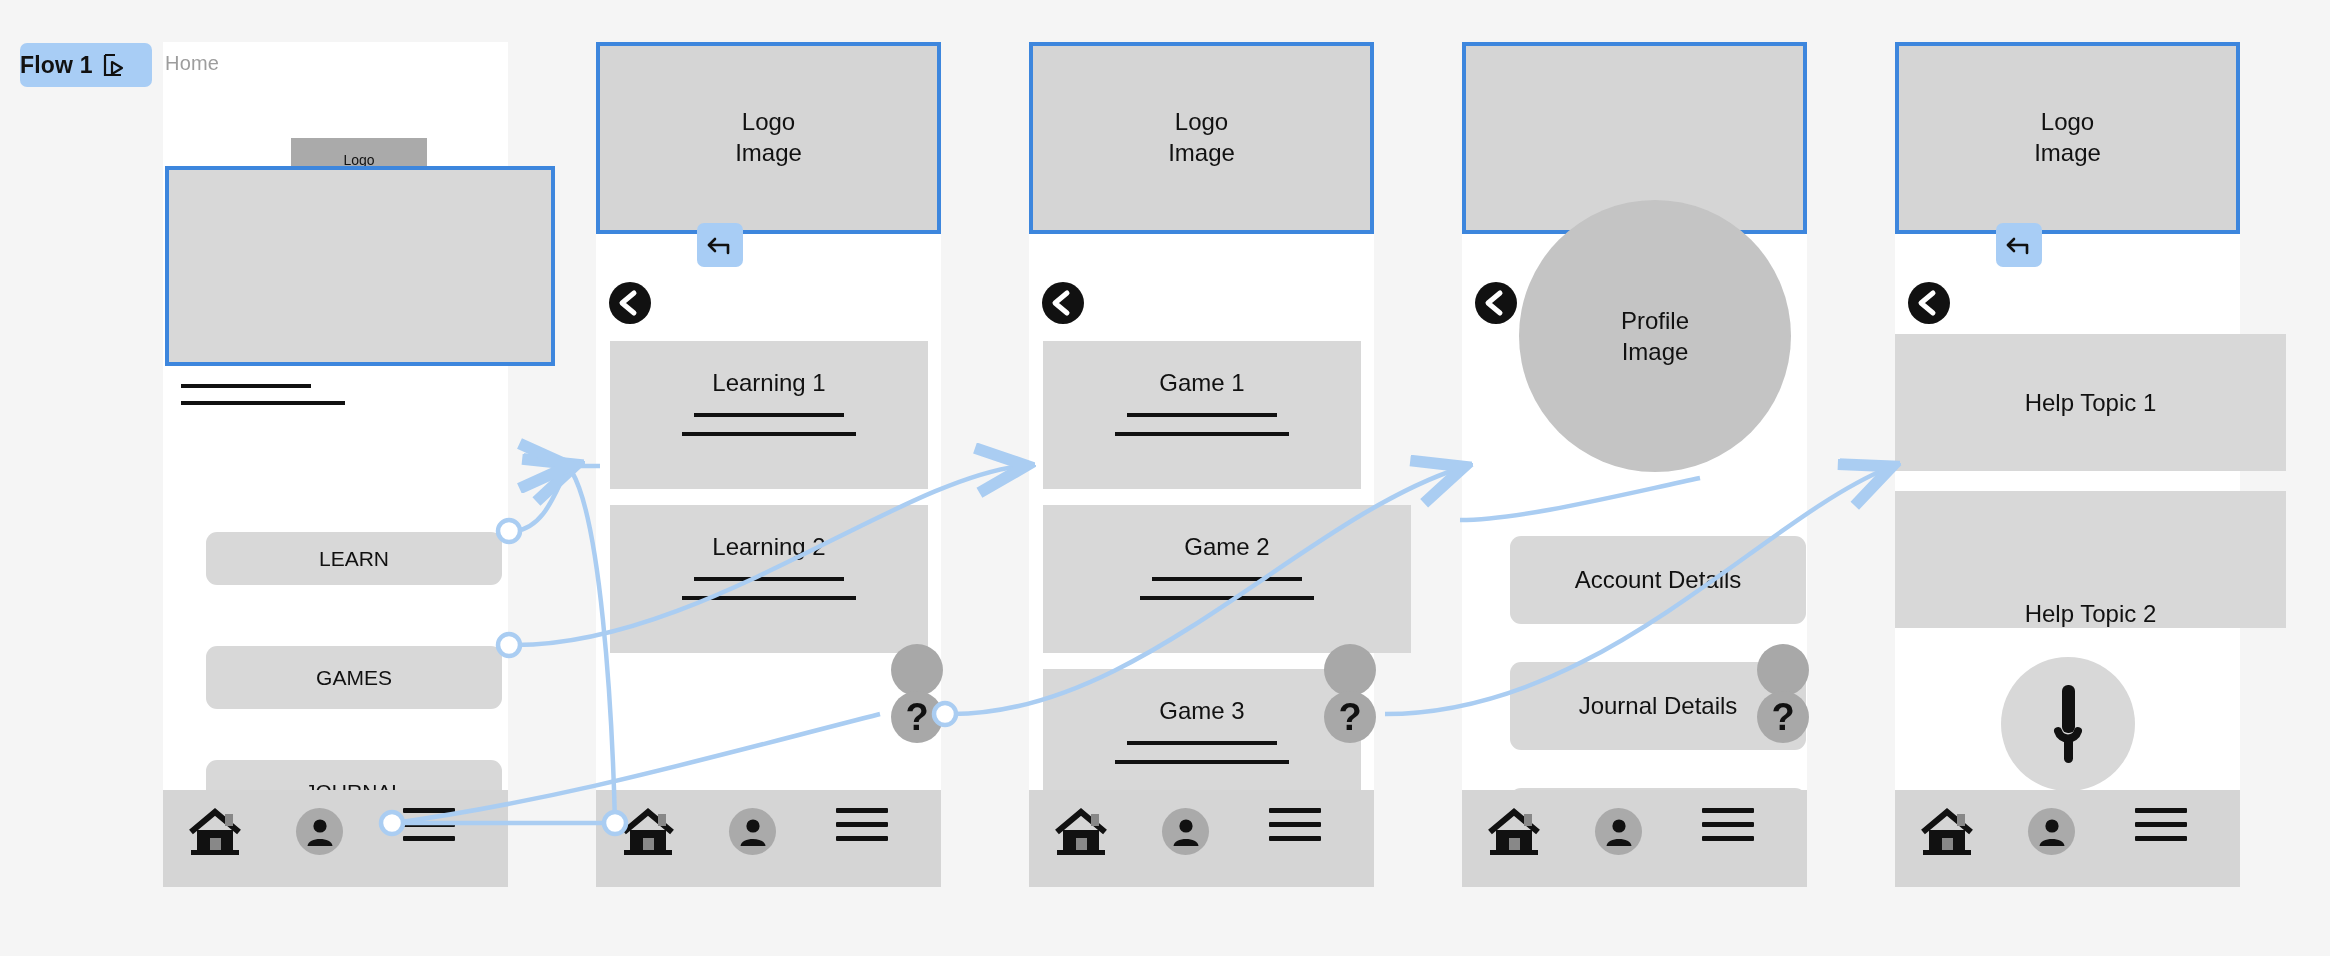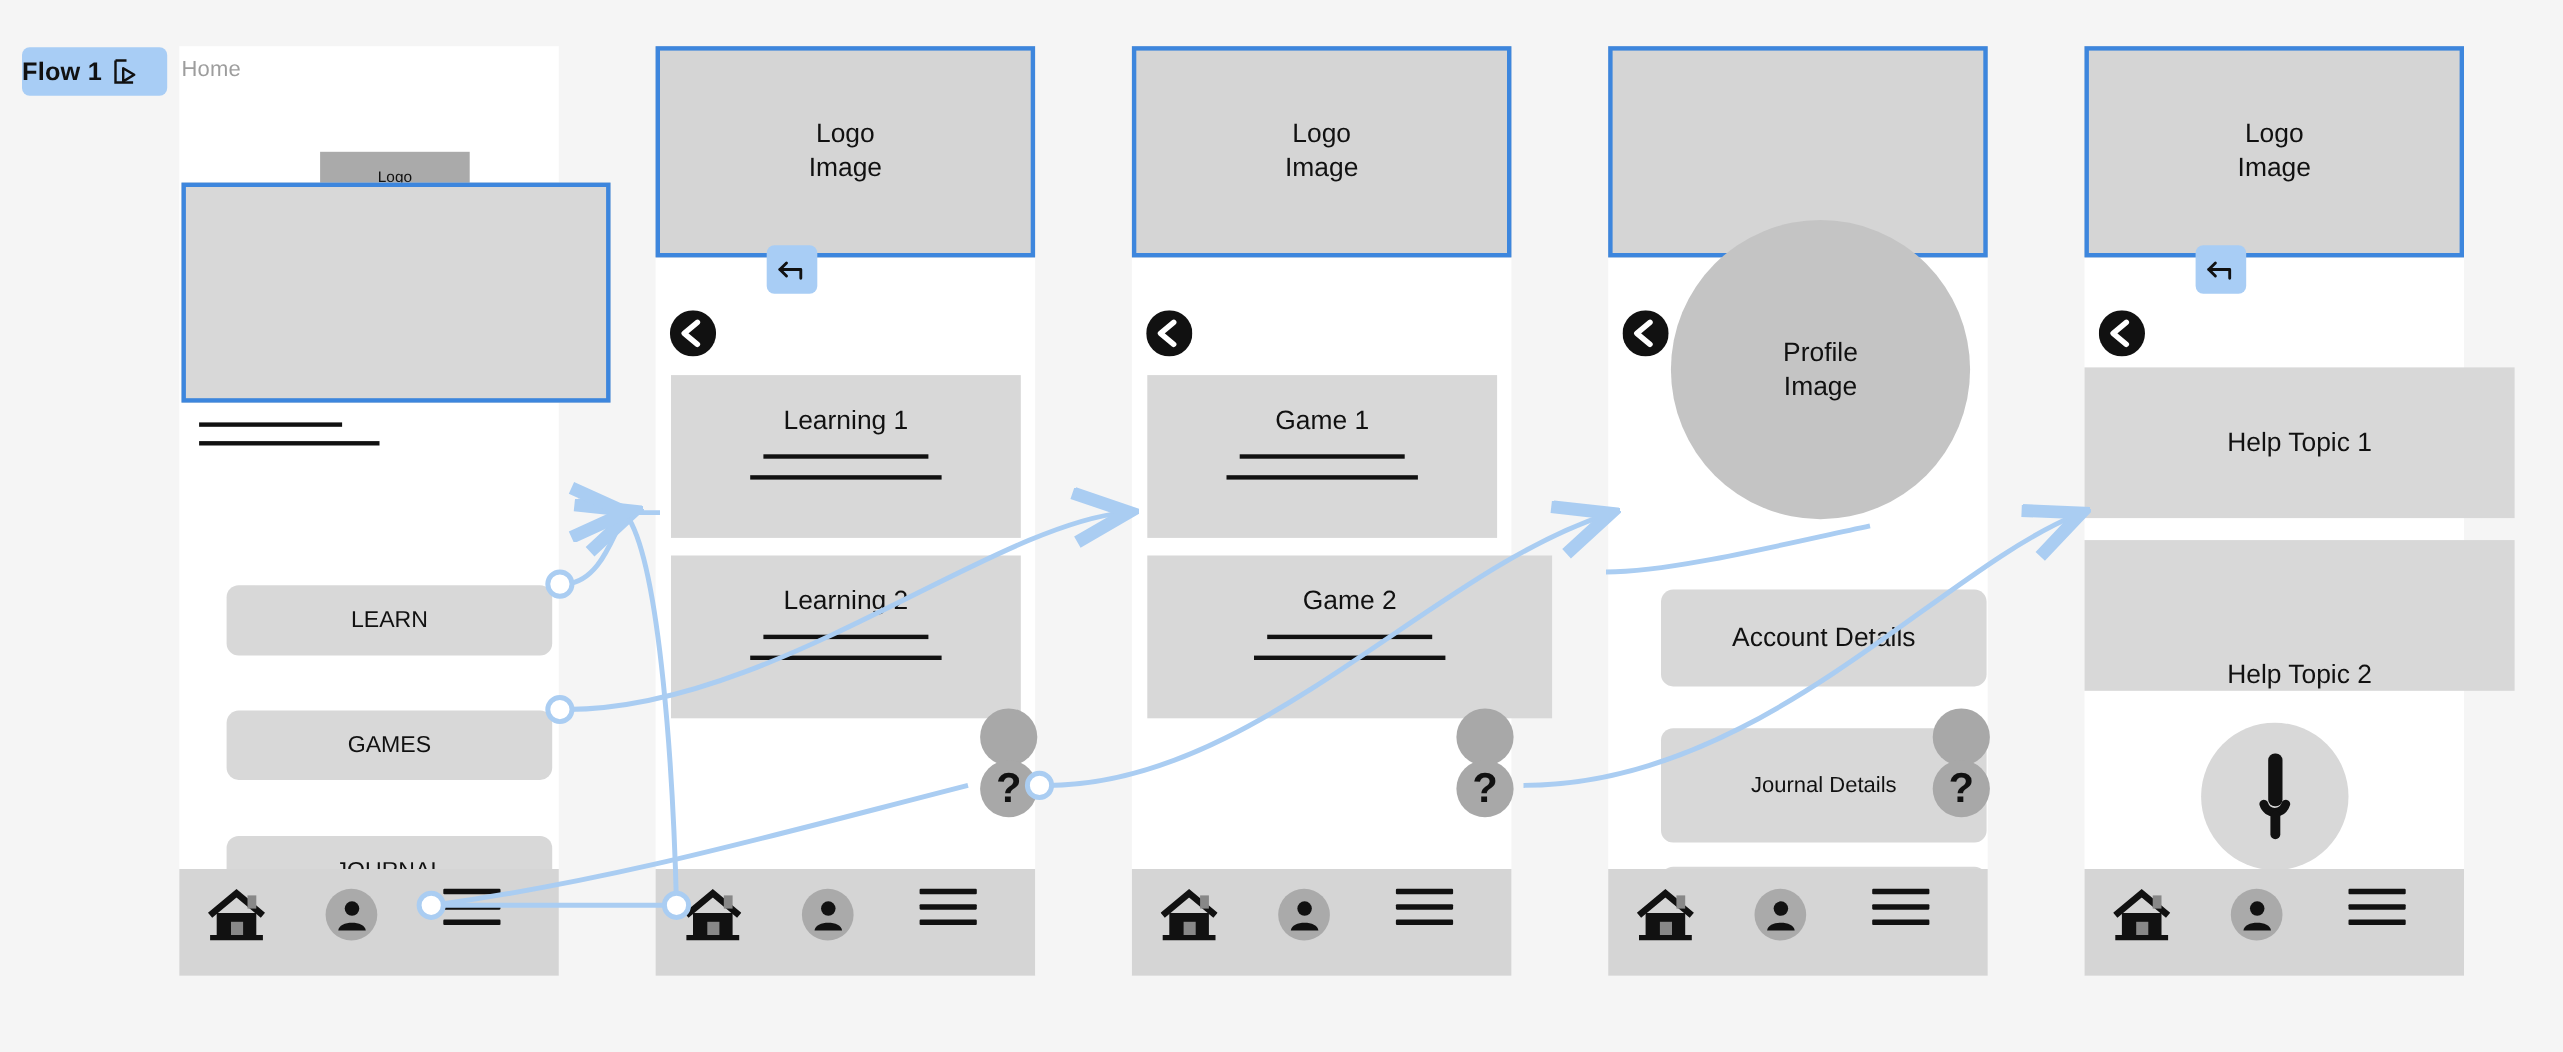--- a/index.html
+++ b/index.html
@@ -183,21 +183,21 @@
       <span>Logo</span>
     </div>
 
     <div class="home-hero"></div>
 
     <div class="home-lines">
       <div class="ln" style="width:130px"></div>
       <div class="ln" style="width:164px"></div>
     </div>
 
-    <div class="pill" style="left:43px; top:490px; width:296px; height:64px;">
+    <div class="pill" style="left:43px; top:490px; width:296px; height:53px;">
       <span>LEARN</span>
     </div>
     <div class="dot-grey" style="left:440px; top:505px;"></div>
 
     <div class="pill" style="left:43px; top:604px; width:296px; height:63px;">
       <span>GAMES</span>
     </div>
     <div class="dot-grey" style="left:440px; top:619px;"></div>
 
     <div class="pill" style="left:43px; top:718px; width:296px; height:63px;">
@@ -325,20 +325,27 @@
           <span class="r2"></span>
         </span>
     </div>
     <div class="card" style="left:14px; top:463px; width:368px; height:148px;">
       <span class="card-title">Game 2</span>
       <span class="rules">
           <span class="r1"></span>
           <span class="r2"></span>
         </span>
     </div>
+    <div class="card" style="left:14px; top:627px; width:318px; height:148px;">
+      <span class="card-title">Game 3</span>
+      <span class="rules">
+          <span class="r1"></span>
+          <span class="r2"></span>
+        </span>
+    </div>
 
     <div class="dot-grey" style="left:295px; top:602px;"></div>
     <div class="dot-q" style="left:295px; top:649px;">
       <span>?</span>
     </div>
 
     <div class="bottomnav">
       <div class="nav-item nav-home">
         <svg width="52" height="47" viewBox="0 0 52 47">
           <path d="M2,24 L26,4 L50,24" fill="none" stroke="#111" stroke-width="6"></path>
@@ -384,21 +391,21 @@
     <div class="profile-circle">
       <div>
         <div>Profile</div>
         <div>Image</div>
       </div>
     </div>
 
     <div class="pill" style="left:48px; top:494px; width:296px; height:88px; font-size:24px;">
       <span>Account Details</span>
     </div>
-    <div class="pill" style="left:48px; top:620px; width:296px; height:104px; font-size:20px;">
+    <div class="pill" style="left:48px; top:620px; width:296px; height:88px; font-size:24px;">
       <span>Journal Details</span>
     </div>
     <div class="pill" style="left:48px; top:746px; width:296px; height:88px; font-size:24px; align-items:flex-start; padding-top:22px;">
       <span>App Settings</span>
     </div>
 
     <div class="dot-grey" style="left:295px; top:602px;"></div>
     <div class="dot-q" style="left:295px; top:649px;">
       <span>?</span>
     </div>

